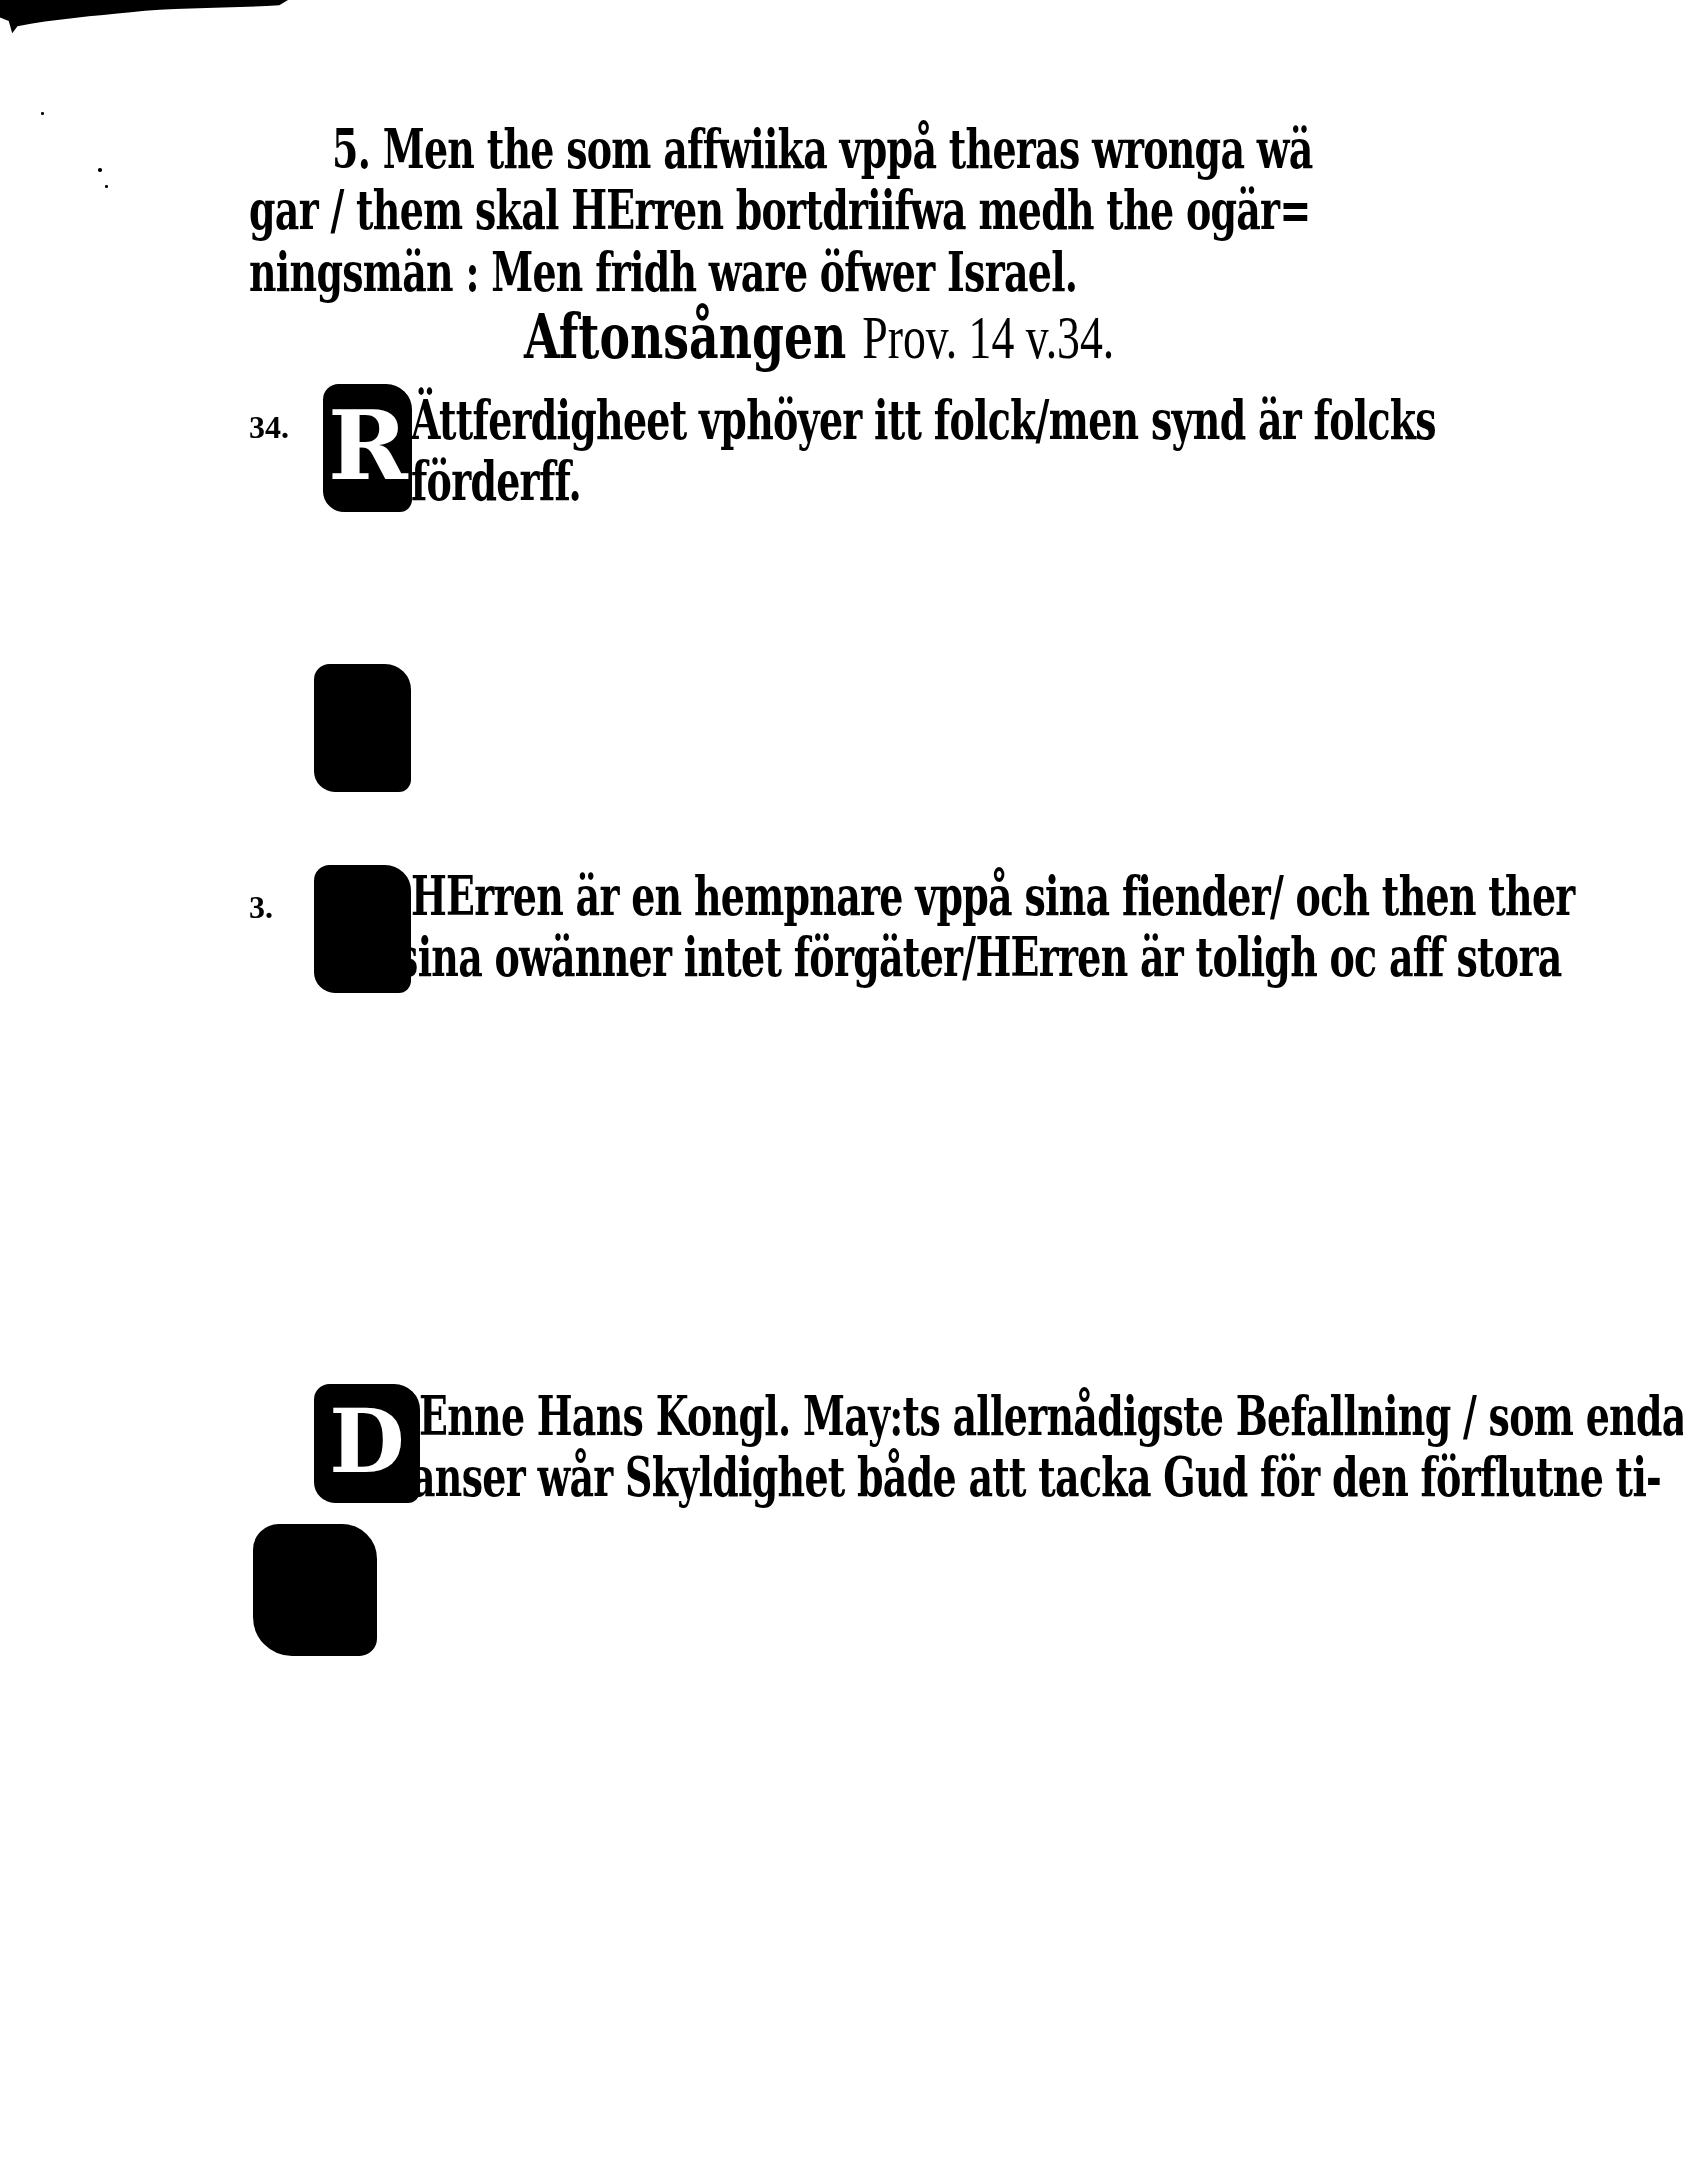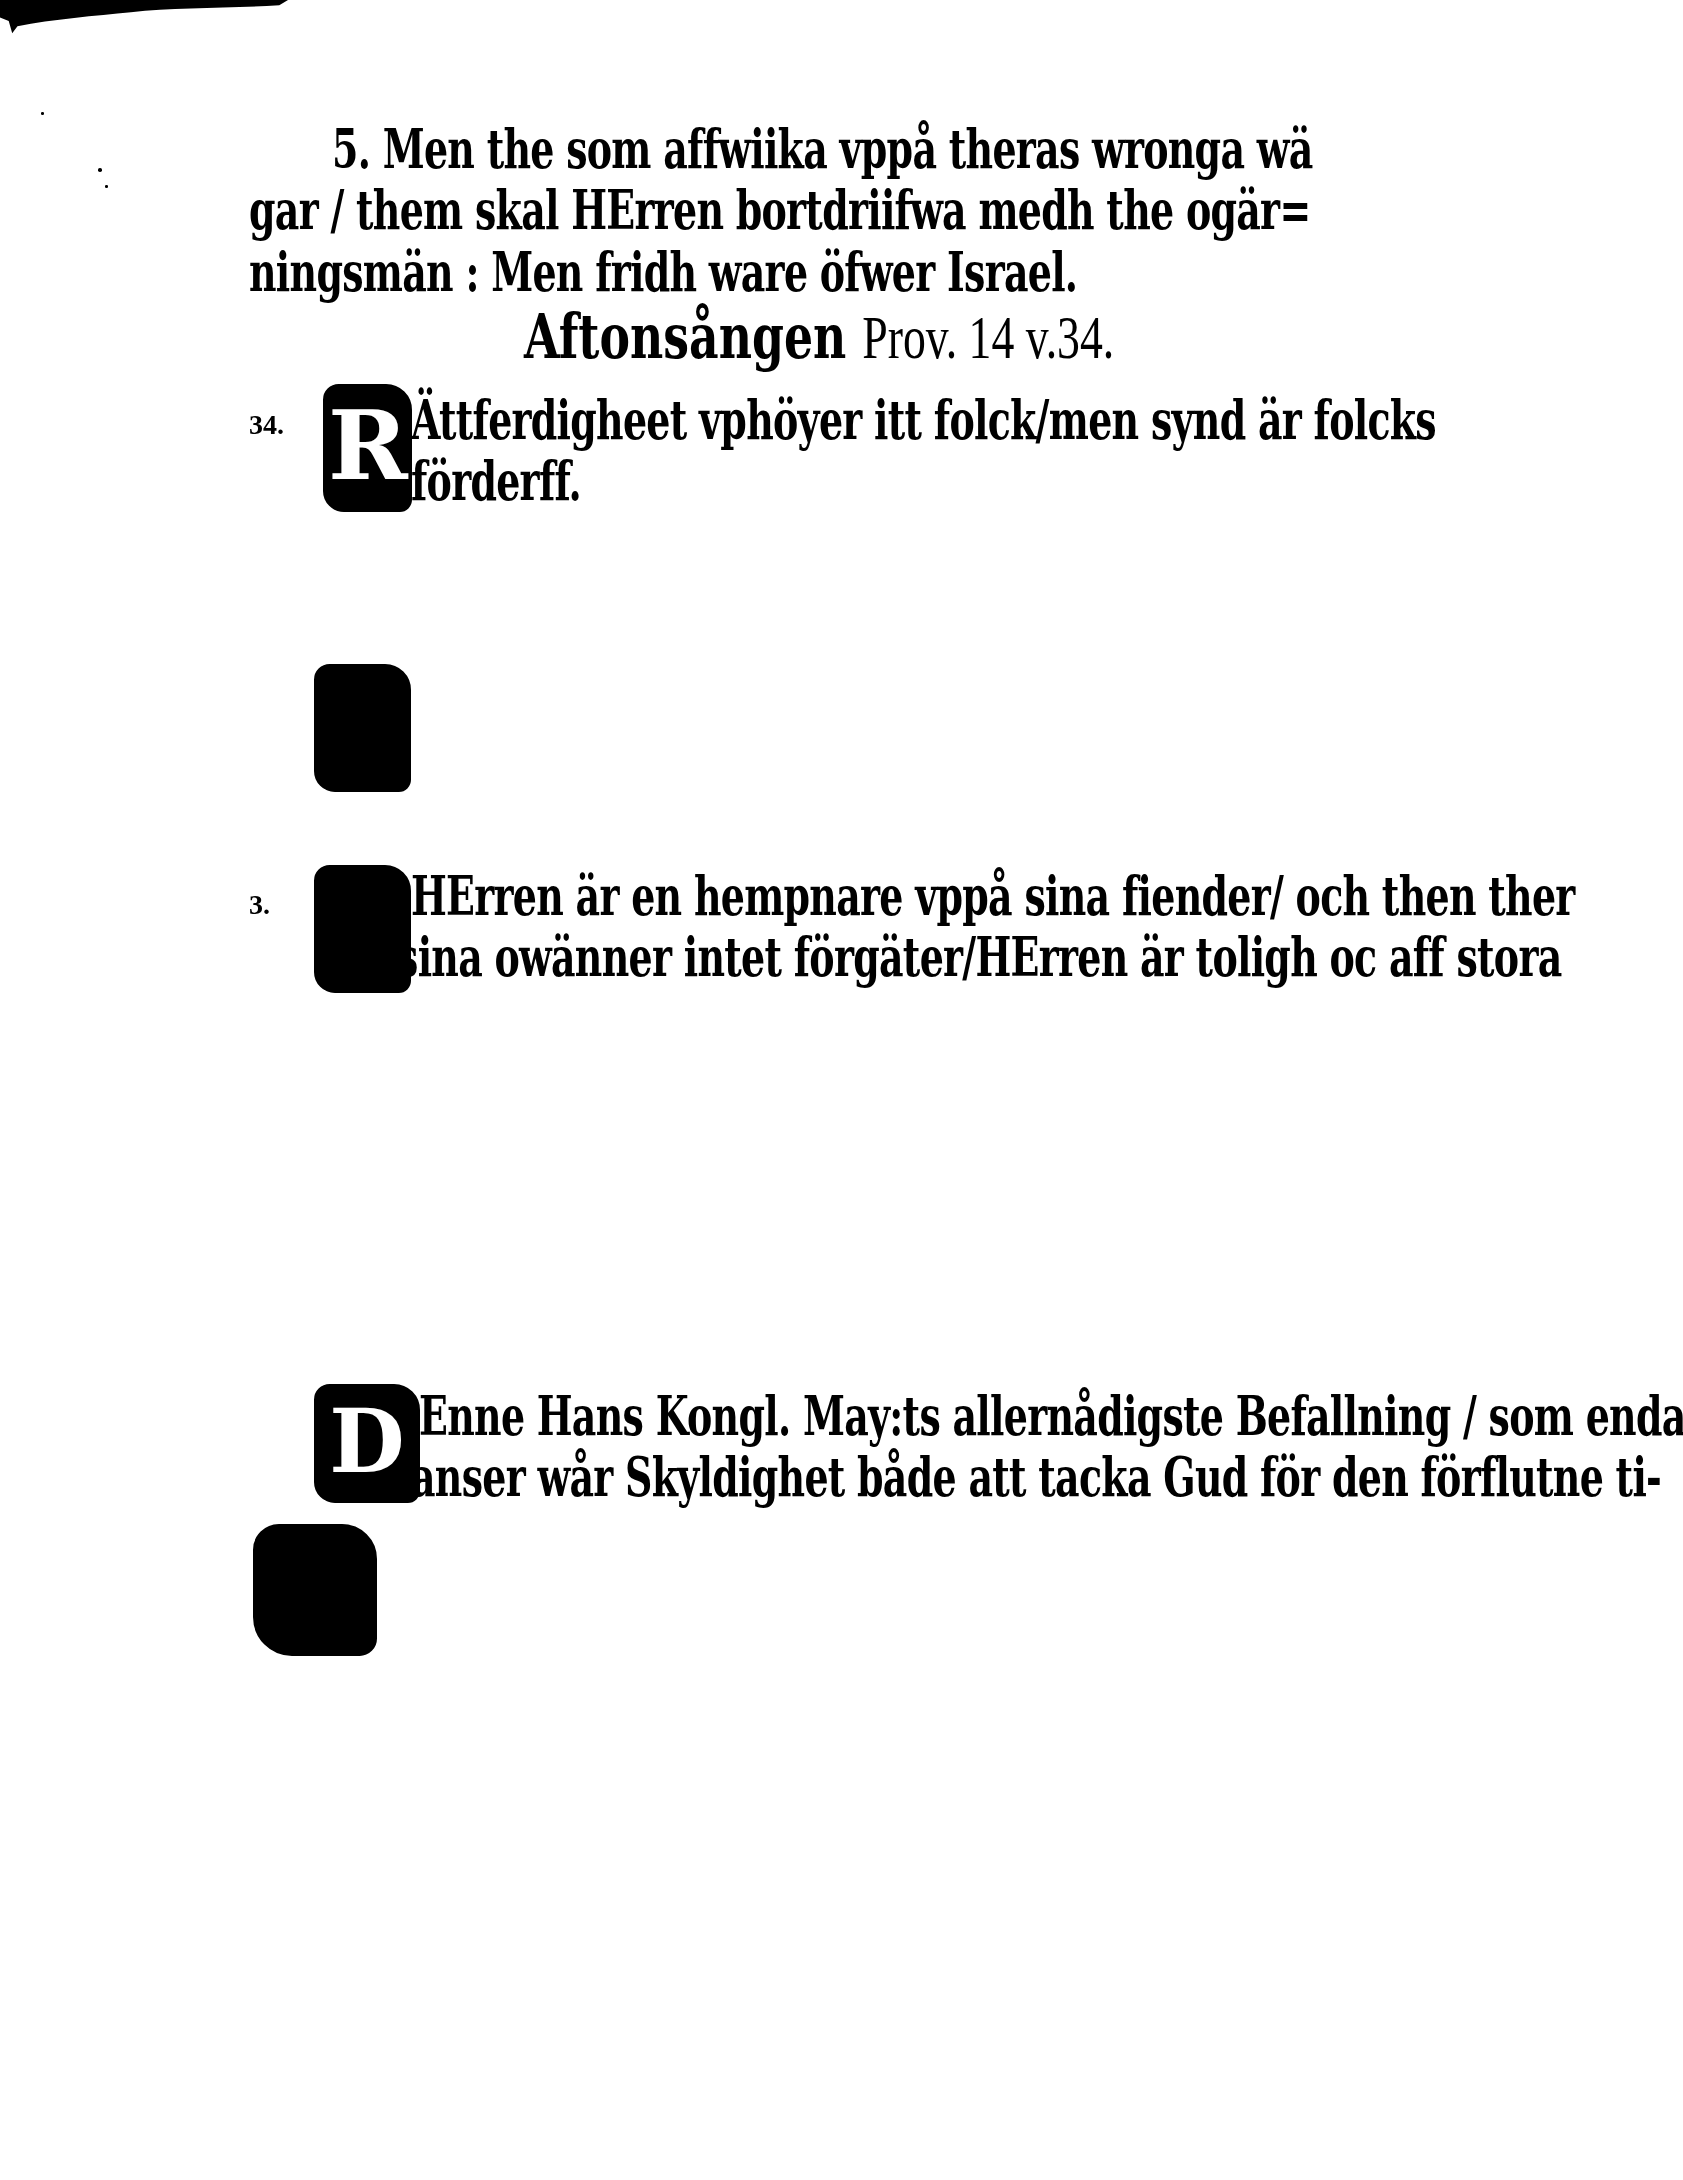--- a/index.html
+++ b/index.html
@@ -5,21 +5,21 @@
   html, body { margin: 0; padding: 0; background: #ffffff; }
   body { width: 1684px; height: 2180px; position: relative; overflow: hidden;
          font-family: "DejaVu Serif", serif; color: #000; }
   .scan-edge { position: absolute; left: 0; top: 0; width: 288px; height: 35px; }
   .speck { position: absolute; width: 3.5px; height: 3.5px; background:#000; border-radius: 50%; }
   .line { position: absolute; white-space: nowrap; line-height: 1; transform-origin: left top; }
   .big { font-family: "DejaVu Serif Condensed","DejaVu Serif", serif; font-weight: bold; font-size: 54px; letter-spacing: -0.9px; transform: scaleX(0.78); }
   .heading { font-family: "DejaVu Serif", serif; font-weight: bold; font-size: 61px; transform: scaleX(0.75); }
   .small { font-family: "DejaVu Serif", serif; font-weight: bold; font-size: 35px; transform: scaleX(0.86); }
   .ref { font-family: "Liberation Serif", serif; font-weight: normal; }
-  .num { font-family: "Liberation Serif", serif; font-weight: bold; font-size: 28px; }
+  .num { font-family: "Liberation Serif", serif; font-weight: bold; font-size: 32px; }
   .dropcap { position: absolute; font-family: "DejaVu Serif", serif; font-weight: bold;
              border: 5.2px double #000; background: #000; color:#fff; text-align:center;
              border-radius: 15.7px 26px 12.2px 21px; }
   .dropcap span { display:block; }
 </style>
 </head>
 <body>
 
 <svg class="scan-edge" viewBox="0 0 330 40" width="288" height="35">
   <path d="M0,0 L330,0 L320,6 C260,10 200,8 150,14 C110,18 60,22 20,30 L14,38 L10,24 L0,20 Z" fill="#000"></path>

